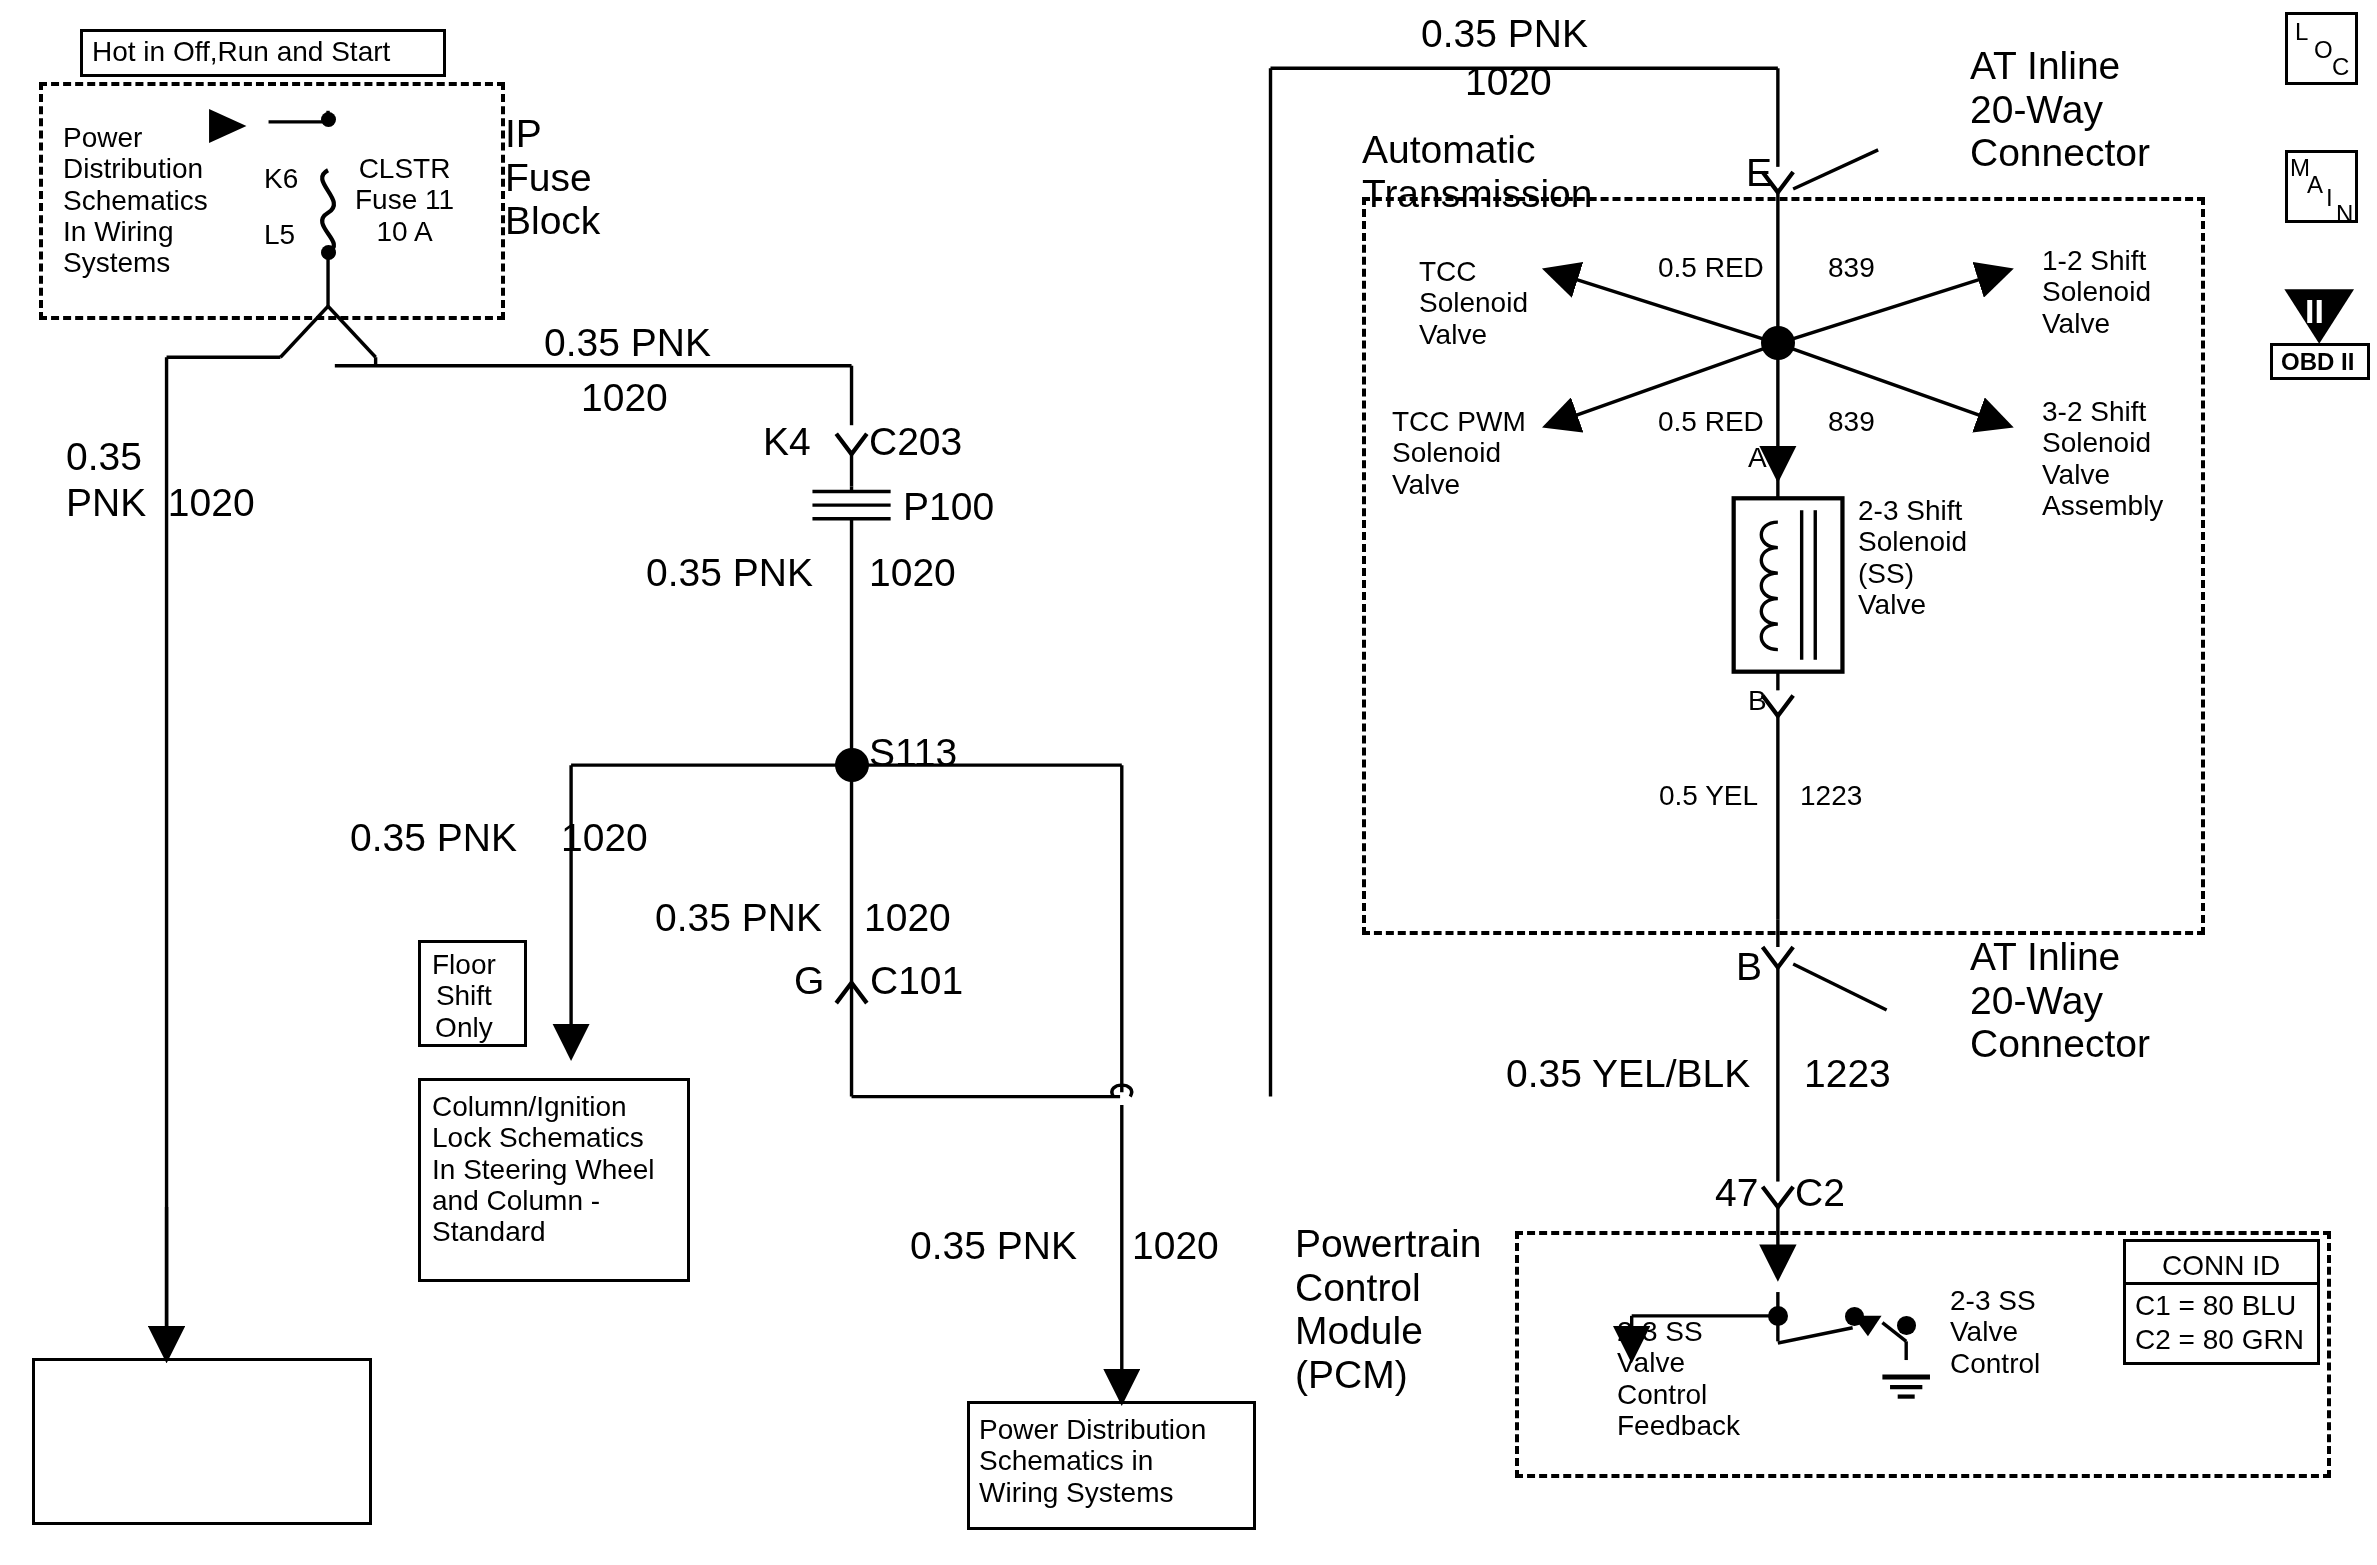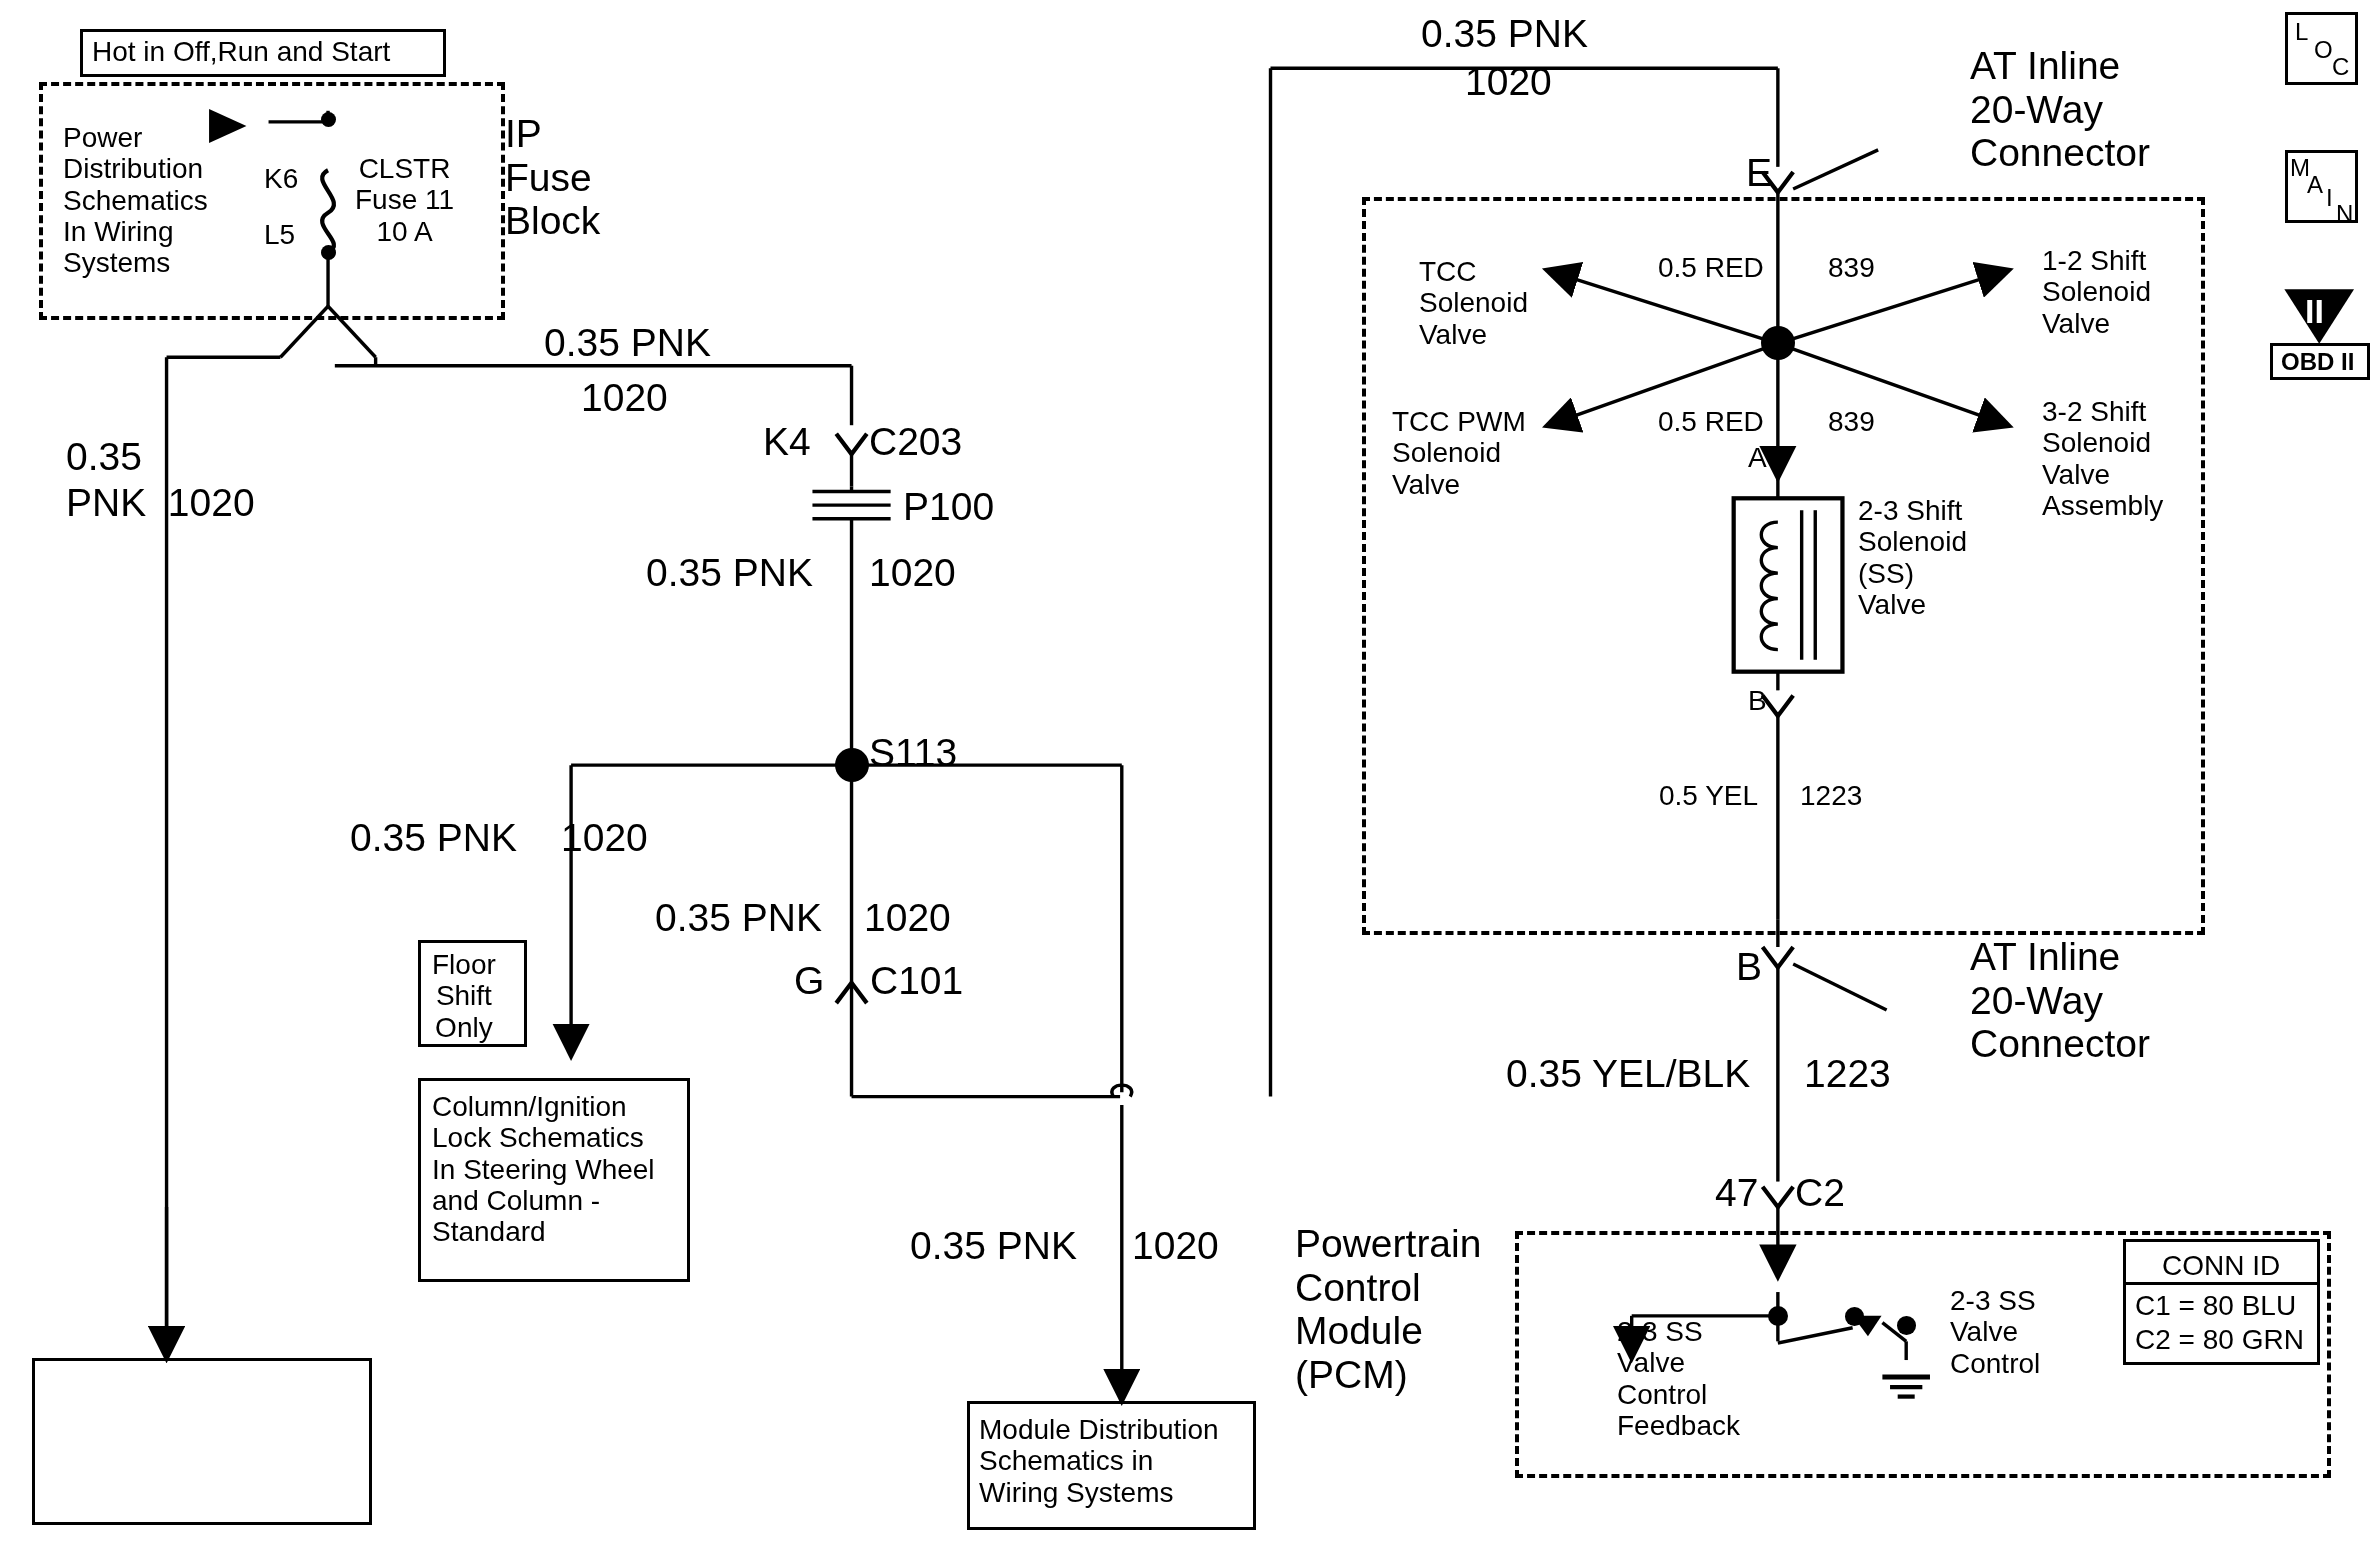--- a/index.html
+++ b/index.html
@@ -254,27 +254,29 @@
   <div class="box" style="left:418px; top:1078px; width:272px; height:204px;"></div>
   <div class="lbl med" style="left:432px; top:1091px;">Column/Ignition
 Lock Schematics
 In Steering Wheel
 and Column -
 Standard</div>
 
   <div class="box" style="left:32px; top:1358px; width:340px; height:167px;"></div>
 
   <div class="box" style="left:967px; top:1401px; width:289px; height:129px;"></div>
-  <div class="lbl med" style="left:979px; top:1414px;">Module Distribution
+  <div class="lbl med" style="left:979px; top:1414px;">Power Distribution
 Schematics in
 Wiring Systems</div>
 
   <div class="lbl xl" style="left:1421px; top:12px;">0.35 PNK</div>
   <div class="lbl xl" style="left:1465px; top:60px;">1020</div>
 
+  <div class="lbl xl" style="left:1362px; top:128px;">Automatic
+Transmission</div>
 
   <div class="lbl xl" style="left:1970px; top:44px;">AT Inline
 20-Way
 Connector</div>
   <div class="lbl xl" style="left:1746px; top:151px;">E</div>
 
   <div class="dashbox" style="left:1362px; top:197px; width:843px; height:738px;"></div>
 
   <div class="lbl med" style="left:1419px; top:248px;margin-top:8px;">TCC
 Solenoid

